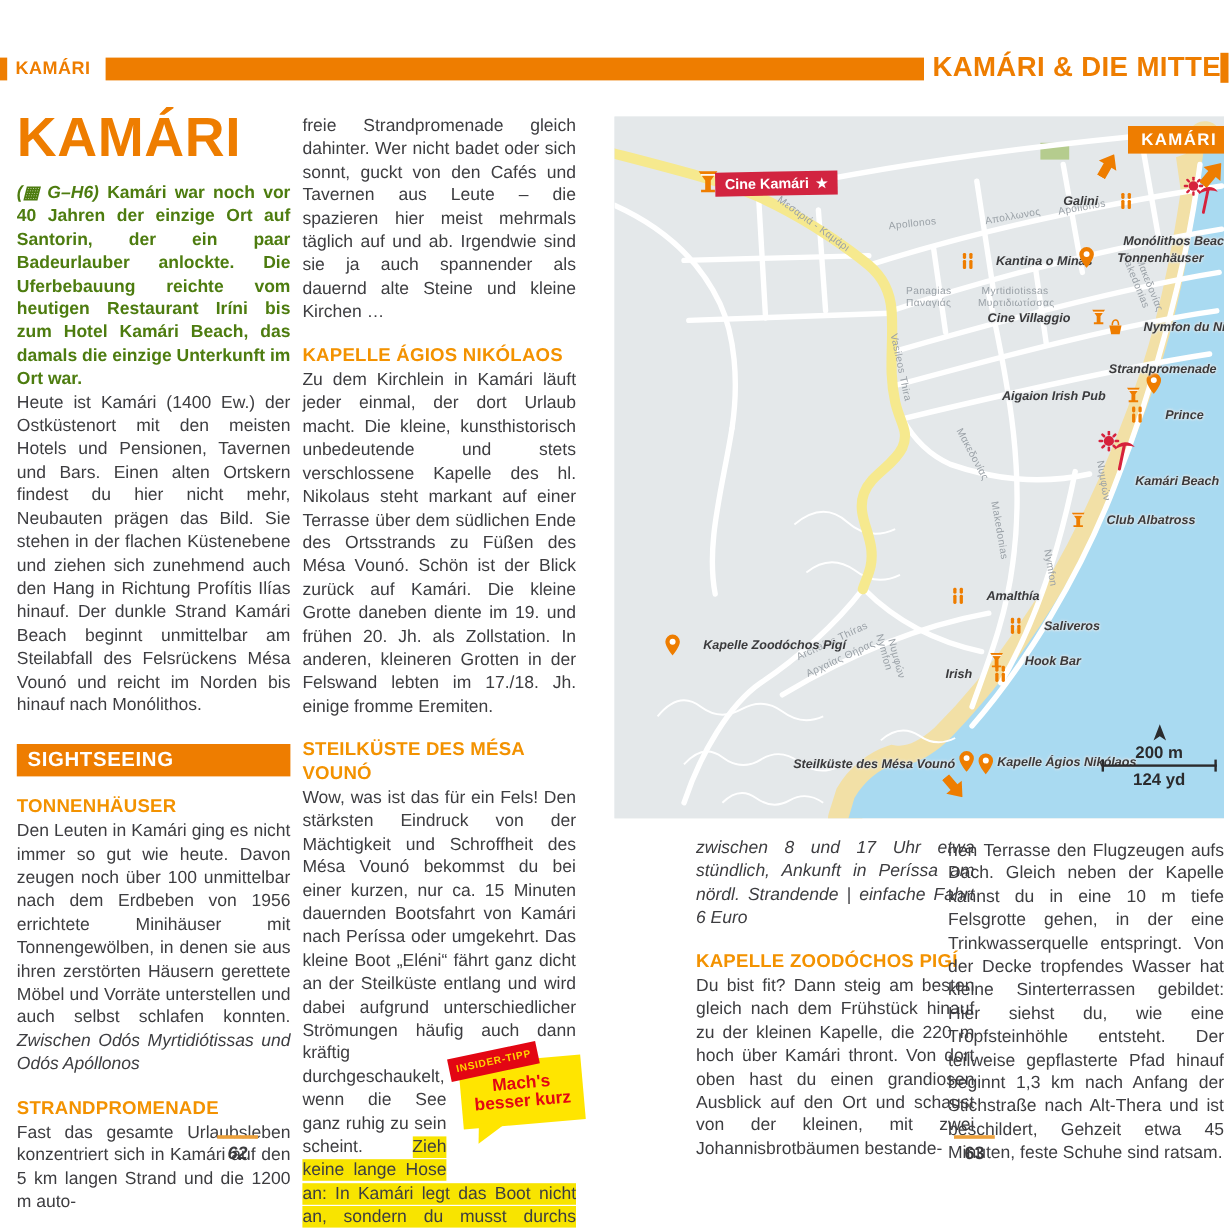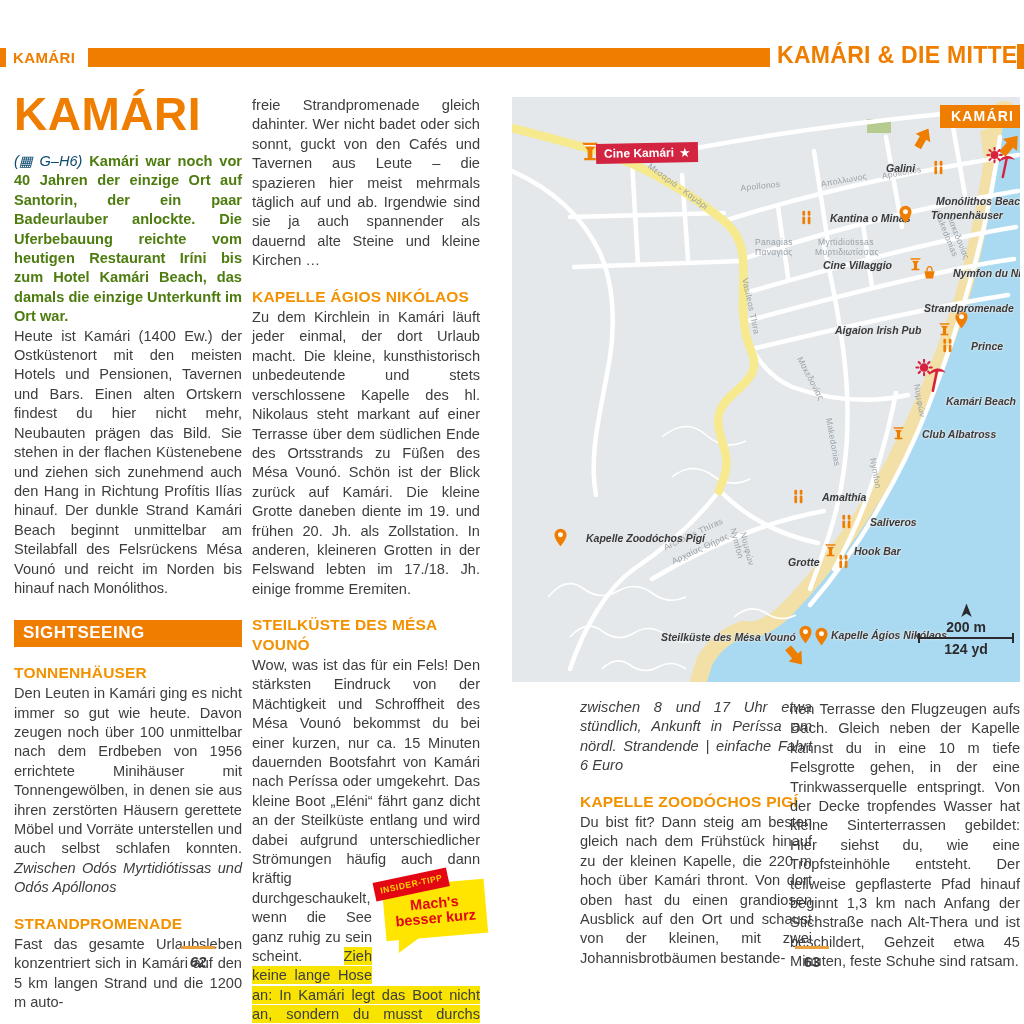--- a/index.html
+++ b/index.html
@@ -15,21 +15,21 @@
   .hdr-right{position:absolute;left:777px;top:42px;width:247px;overflow:hidden;white-space:nowrap;
              font-size:23px;font-weight:bold;color:#ee7d00;letter-spacing:.3px;}
 
   
   .col{position:absolute;text-align:justify;font-size:14.6px;line-height:19.4px;}
   .col-l{left:14px;top:90px;width:228px;}
   .col-m{left:252px;top:96px;width:228px;}
   .col-ra{left:580px;top:698px;width:232px;}
   .col-rb{left:790px;top:700px;width:230px;}
   h1.big{margin:0 0 14px 0;font-size:46px;line-height:48px;color:#ee7d00;letter-spacing:.5px;font-weight:bold;}
-  .mapref{color:#0c4a6e;font-style:italic;font-weight:normal;}
+  .mapref{color:#4d7c0f;font-style:italic;font-weight:bold;}
   p.body{margin:0 0 0 0;}
   p.body + p.body{margin-top:0;}
   .subhead{font-size:15.5px;font-weight:bold;color:#f39200;letter-spacing:.2px;margin:16px 0 2px 0;text-align:left;}
   .banner{background:#ee7d00;color:#fff;font-weight:bold;font-size:17px;letter-spacing:.5px;
           padding:3px 9px 4px 9px;margin:22px 0 10px 0;text-align:left;}
   b.lead{color:#4d7c0f;}
   i.cred{font-style:italic;}
   mark.hl{background:#f8e400;color:#3d3d40;padding:1px 0;}
 
   
@@ -307,21 +307,21 @@
           </svg>
           <span class="plabel" data-interactable="false">Saliveros</span>
         </div>
         <div class="poi" data-interactable="false" style="left: 311px; top: 444px;">
           <svg viewBox="0 0 16 16" width="15" height="15" data-interactable="false">
             <use href="#i-bar"></use>
           </svg>
           <span class="plabel" data-interactable="false">Hook Bar</span>
         </div>
         <div class="poi" data-interactable="false" style="left: 276px; top: 455px;">
-          <span class="plabel" data-interactable="false">Grotte</span>
+          <span class="plabel" data-interactable="false">Irish</span>
           <svg viewBox="0 0 16 16" width="15" height="15" data-interactable="false">
             <use href="#i-restaurant"></use>
           </svg>
         </div>
         <div class="poi" data-interactable="false" style="left: 39px; top: 431px;">
           <svg viewBox="0 0 16 16" width="19" height="19" data-interactable="false">
             <use href="#i-pin"></use>
           </svg>
           <span class="plabel" data-interactable="false">Kapelle Zoodóchos Pigí</span>
         </div>

